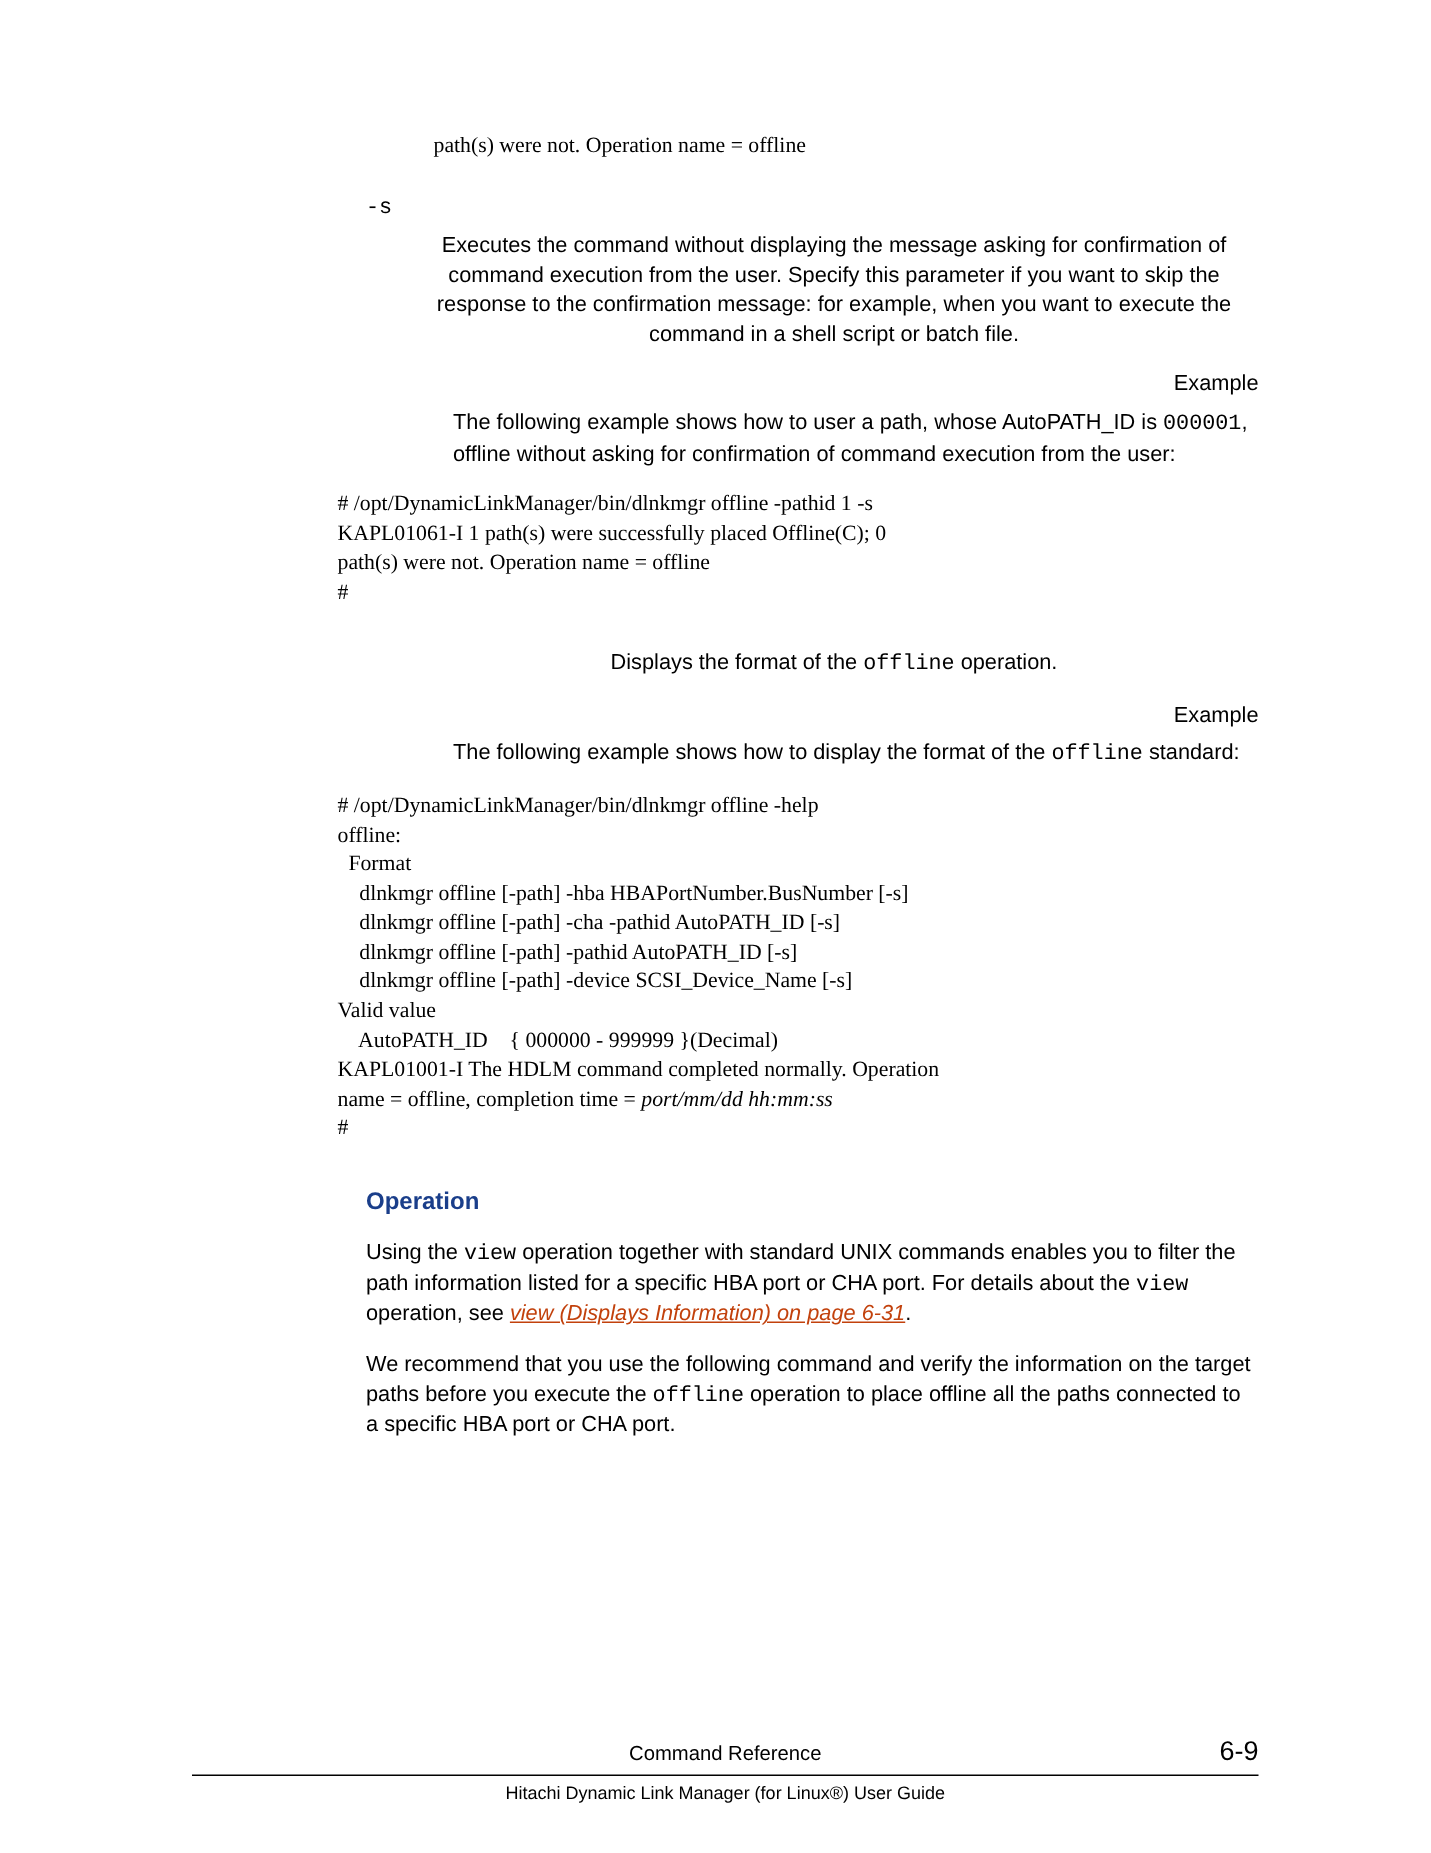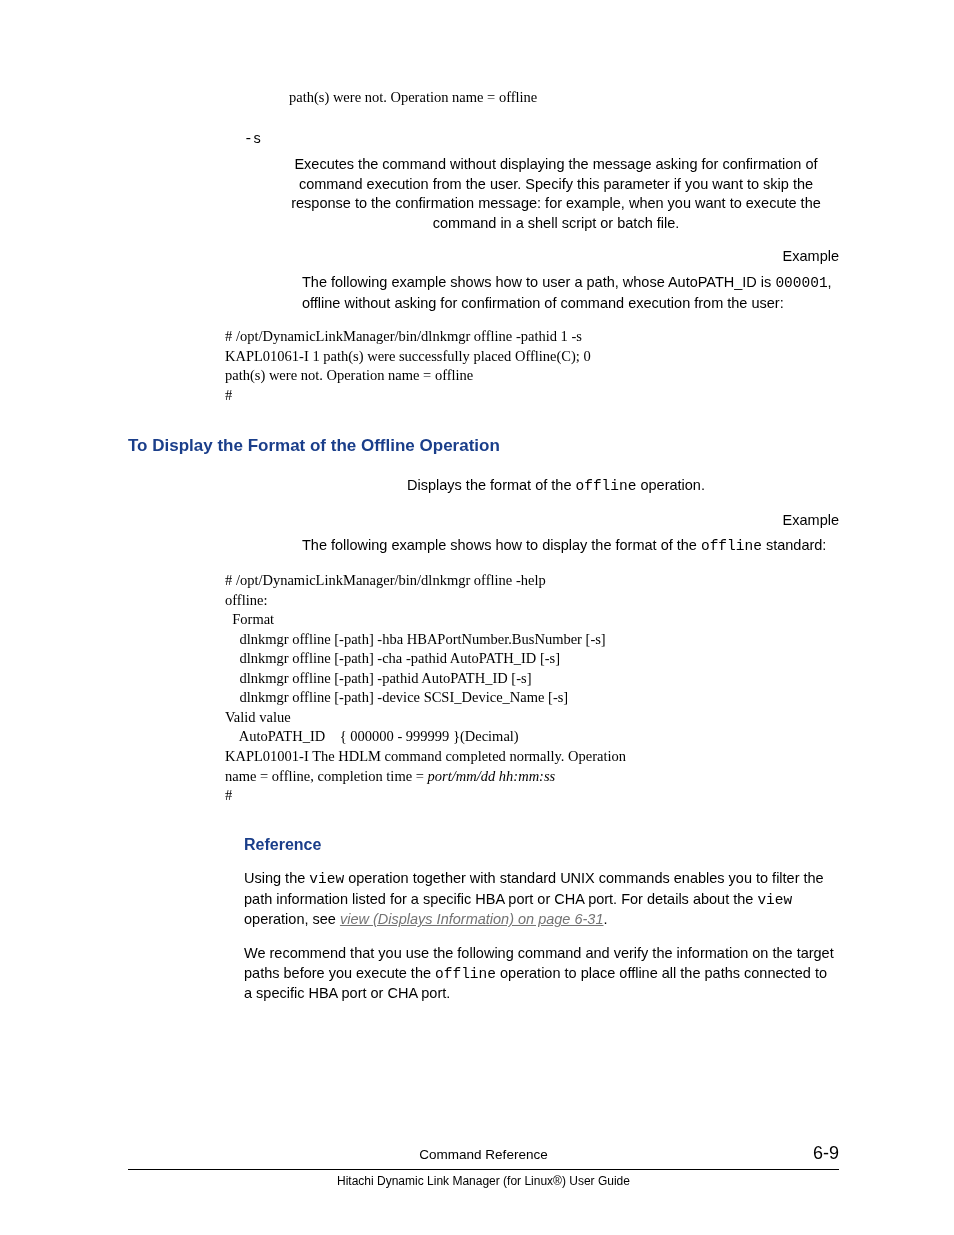--- a/index.html
+++ b/index.html
@@ -67,28 +67,28 @@
     font-size: 16px;
     margin-left: 116px;
     margin-top: 18px;
     margin-bottom: 14px;
   }
   .ref-para {
     margin-left: 116px;
     margin-bottom: 14px;
   }
   a.xref {
-    color: #737373;
+    color: #c2410c;
     text-decoration: underline;
     font-style: italic;
   }
   .italic { font-style: italic; }
   .footer {
     position: absolute;
-    bottom: 46px;
+    bottom: 32px;
     left: 128px;
     right: 115px;
     text-align: center;
     font-size: 13.5px;
   }
   .footer-line {
     border-top: 1px solid #000;
     margin: 4px 0 3px 0;
   }
   .footer-top {
@@ -121,21 +121,20 @@
 
   <div class="example-label">Example</div>
   <div class="example-desc">
     <span>The following example shows how to user a path, whose AutoPATH_ID is </span><span class="mono">000001</span><span>, offline without asking for confirmation of command execution from the user:</span>
   </div>
   <div class="pre example-pre"># /opt/DynamicLinkManager/bin/dlnkmgr offline -pathid 1 -s
 KAPL01061-I 1 path(s) were successfully placed Offline(C); 0 
 path(s) were not. Operation name = offline
 #</div>
 
-  <div class="section-heading">To Display the Format of the Offline Operation</div>
 
   <div class="param-desc">
     <span>Displays the format of the </span><span class="mono">offline</span><span> operation.</span>
   </div>
 
   <div class="example-label">Example</div>
   <div class="example-desc">
     <span>The following example shows how to display the format of the </span><span class="mono">offline</span><span> standard:</span>
   </div>
   <div class="pre example-pre"><span># /opt/DynamicLinkManager/bin/dlnkmgr offline -help
@@ -144,21 +143,21 @@
     dlnkmgr offline [-path] -hba HBAPortNumber.BusNumber [-s]
     dlnkmgr offline [-path] -cha -pathid AutoPATH_ID [-s]
     dlnkmgr offline [-path] -pathid AutoPATH_ID [-s]
     dlnkmgr offline [-path] -device SCSI_Device_Name [-s]
 Valid value
     AutoPATH_ID    { 000000 - 999999 }(Decimal)
 KAPL01001-I The HDLM command completed normally. Operation 
 name = offline, completion time = </span><span class="italic">port/mm/dd hh:mm:ss</span><span>
 #</span></div>
 
-  <div class="ref-heading">Reference</div>
+  <div class="ref-heading">Operation</div>
 
   <div class="ref-para">
     <span>Using the </span><span class="mono">view</span><span> operation together with standard UNIX commands enables you to filter the path information listed for a specific HBA port or CHA port. For details about the </span><span class="mono">view</span><span> operation, see </span><a href="#" class="xref">view (Displays Information) on page 6-31</a><span>.</span>
   </div>
 
   <div class="ref-para">
     <span>We recommend that you use the following command and verify the information on the target paths before you execute the </span><span class="mono">offline</span><span> operation to place offline all the paths connected to a specific HBA port or CHA port.</span>
   </div>
 
   <div class="footer">

